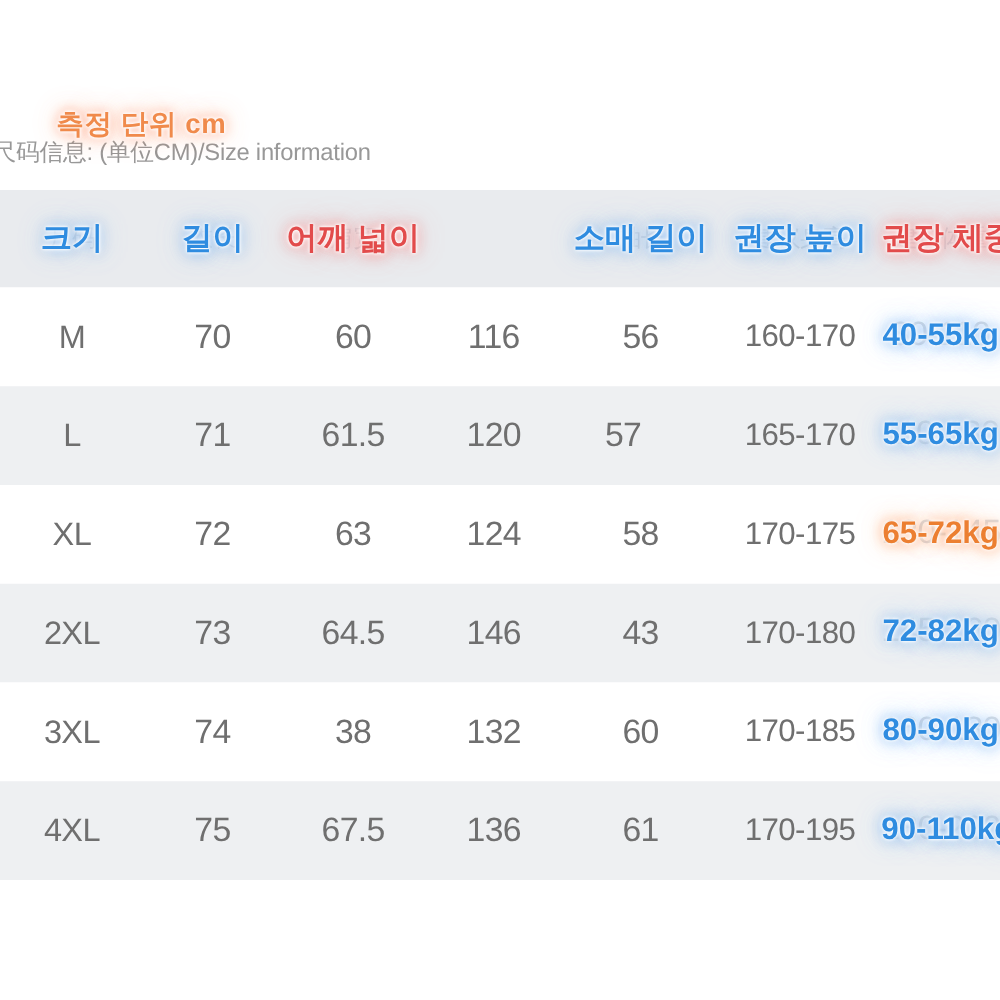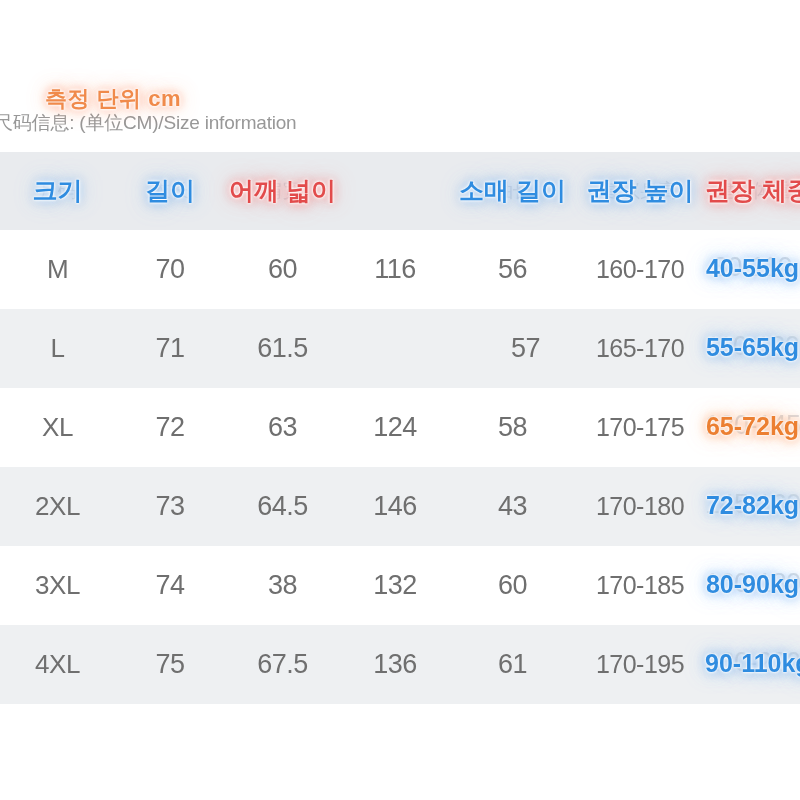--- a/index.html
+++ b/index.html
@@ -226,21 +226,24 @@
       <div class="row body shade-dark">
         <div class="cell" style="left: 0px; width: 115px;">
           <span class="orig" style="font-size: 26px;">L</span>
         </div>
         <div class="cell" style="left: 115px; width: 110px;">
           <span class="orig">71</span>
         </div>
         <div class="cell" style="left: 225px; width: 115px;">
           <span class="orig">61.5</span>
         </div>
-        <div class="cell" style="left: 463px; width: 125px; text-align: center;">
+        <div class="cell" style="left: 340px; width: 110px;">
+          <span class="orig">120</span>
+        </div>
+        <div class="cell" style="left: 436px; width: 125px; text-align: center;">
           <span class="orig">57</span>
         </div>
         <div class="cell" style="left: 575px; width: 130px;">
           <span class="orig" style="font-size: 25px;">165-170</span>
         </div>
         <div class="cell" style="left: 705px; width: 95px;">
           <span class="orig faint" style="position: absolute; left: 0px; width: 100%; text-align: center; top: 22px;">110-130</span>
           <span class="ko weight ko-center blue" style="top: 24px;">55-65kg</span>
         </div>
       </div>

